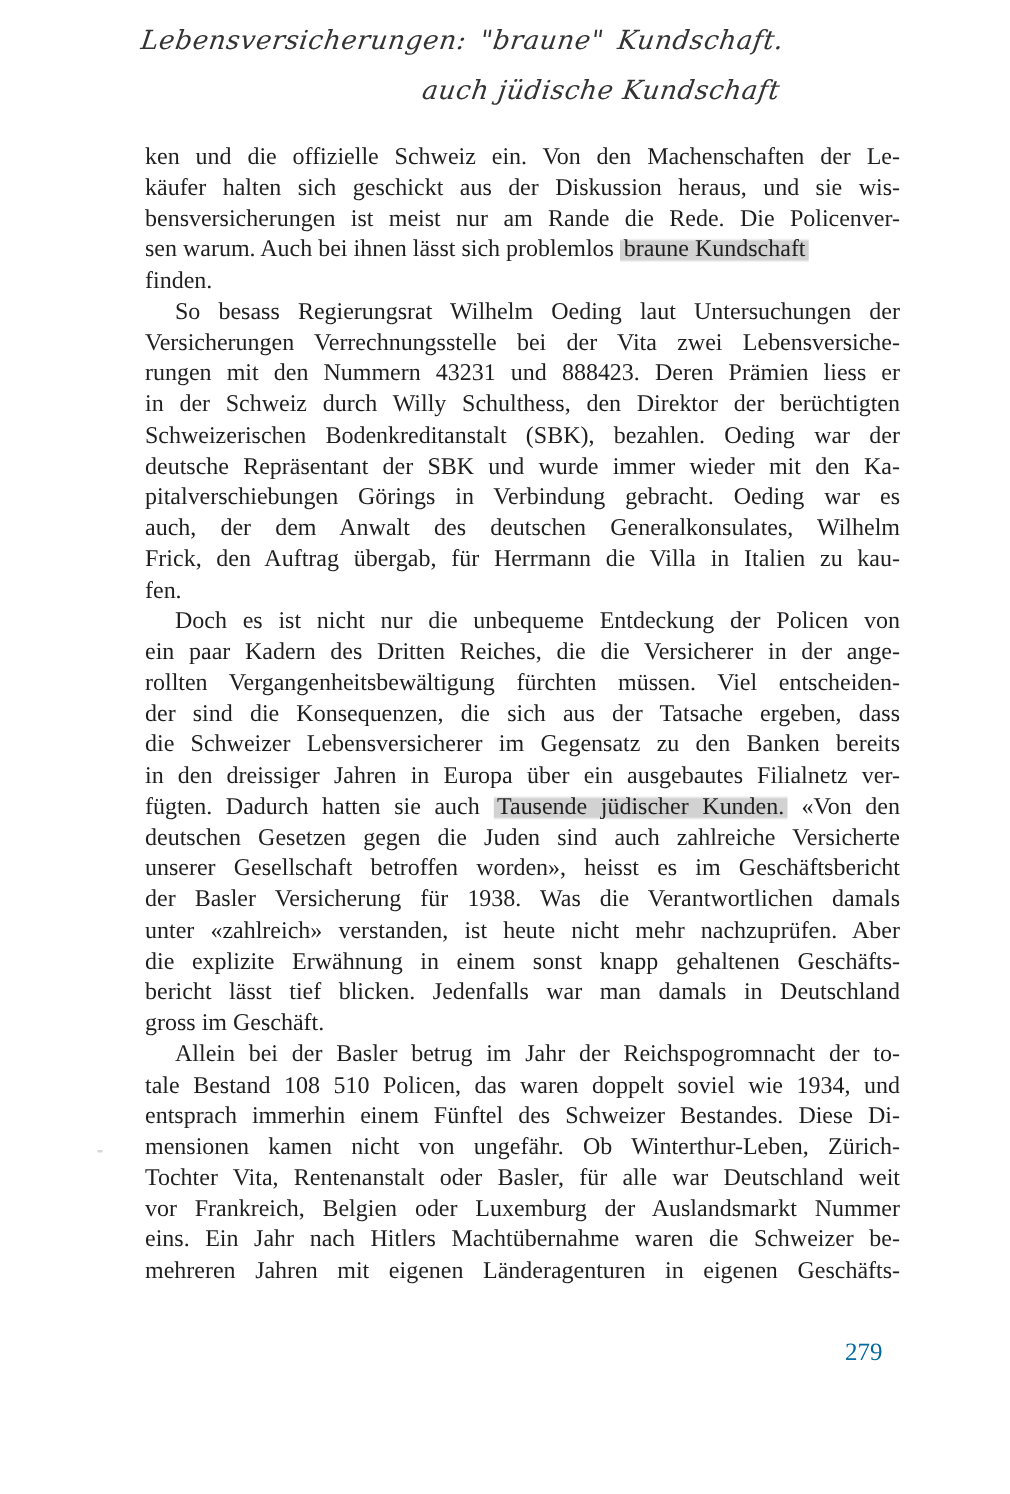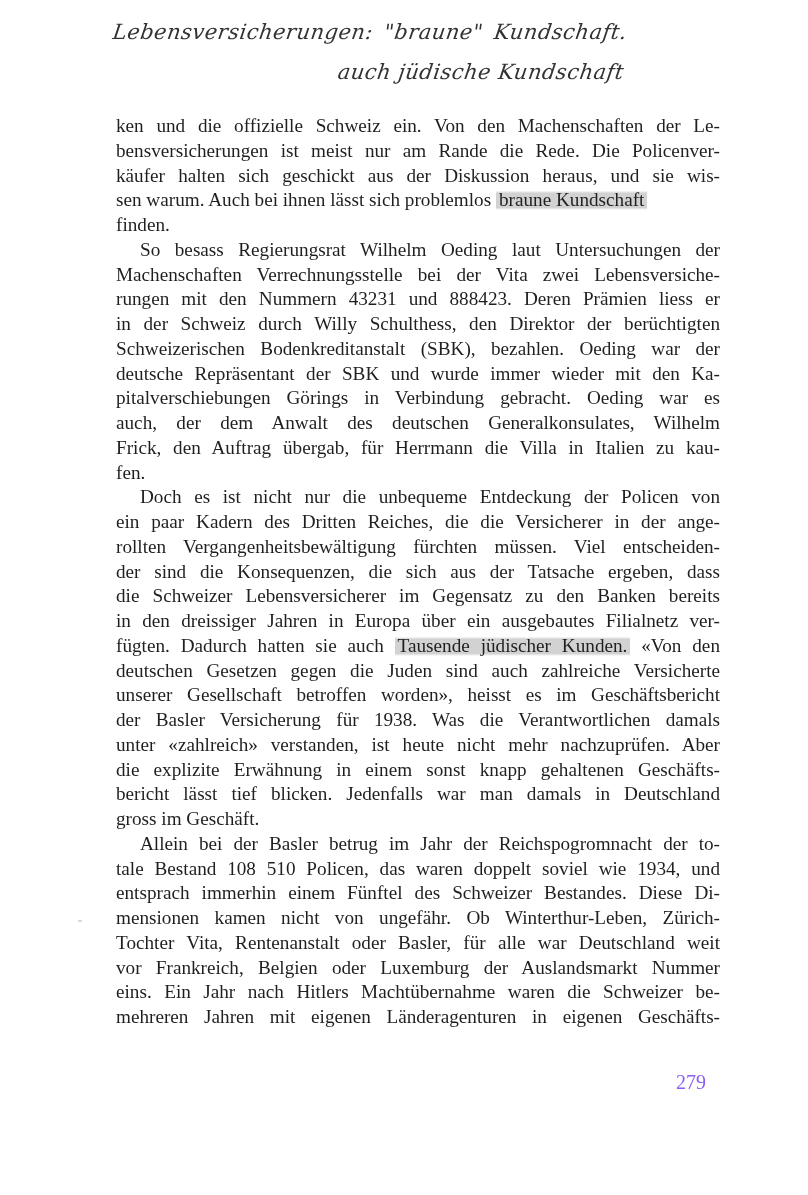--- a/index.html
+++ b/index.html
@@ -18,48 +18,48 @@
   .body-text {
     position: absolute; left: 116px; top: 114px; width: 604px;
     font-family: "Liberation Serif", serif; font-size: 19.2px; line-height: 24.75px;
   }
   .line { display: block; white-space: nowrap; text-align: justify; text-align-last: justify; height: 24.75px; }
   .line.last { text-align-last: left; }
   .indent { padding-left: 24px; }
   .hl { background: linear-gradient(180deg, rgba(200,200,200,0) 8%, rgba(195,195,195,0.75) 20%, rgba(195,195,195,0.75) 88%, rgba(200,200,200,0) 100%); padding: 0 3px; font-family: Liberation Serif, serif; }
   .page-number {
     position: absolute; left: 676px; top: 1071px; font-family: "Liberation Serif", serif;
-    font-size: 20px; color: #8b5cf6;
+    font-size: 20px; color: #0369a1;
   }
   .margin-mark { position: absolute; left: 78px; top: 920px; width: 4px; height: 2px; background: #d8d8d8; }
 </style>
 </head>
 <body>
 
 <div class="page">
 
   <div class="annotation anno-1">
     <span>Lebensversicherungen:</span>
     <span class="anno-quote">"braune"</span>
     <span>Kundschaft.</span>
   </div>
   <div class="annotation anno-2">
     <span>auch jüdische Kundschaft</span>
   </div>
 
   <div class="body-text">
 
     <span class="line">ken und die offizielle Schweiz ein. Von den Machenschaften der Le-</span>
+    <span class="line">käufer halten sich geschickt aus der Diskussion heraus, und sie wis-</span>
     <span class="line">bensversicherungen ist meist nur am Rande die Rede. Die Policenver-</span>
-    <span class="line">käufer halten sich geschickt aus der Diskussion heraus, und sie wis-</span>
     <span class="line last"><span>sen warum. Auch bei ihnen lässt sich problemlos </span><span class="hl">braune Kundschaft</span></span>
     <span class="line last">finden.</span>
 
     <span class="line indent">So besass Regierungsrat Wilhelm Oeding laut Untersuchungen der</span>
-    <span class="line">Machenschaften Verrechnungsstelle bei der Vita zwei Lebensversiche-</span>
+    <span class="line">Versicherungen Verrechnungsstelle bei der Vita zwei Lebensversiche-</span>
     <span class="line">rungen mit den Nummern 43231 und 888423. Deren Prämien liess er</span>
     <span class="line">in der Schweiz durch Willy Schulthess, den Direktor der berüchtigten</span>
     <span class="line">Schweizerischen Bodenkreditanstalt (SBK), bezahlen. Oeding war der</span>
     <span class="line">deutsche Repräsentant der SBK und wurde immer wieder mit den Ka-</span>
     <span class="line">pitalverschiebungen Görings in Verbindung gebracht. Oeding war es</span>
     <span class="line">auch, der dem Anwalt des deutschen Generalkonsulates, Wilhelm</span>
     <span class="line">Frick, den Auftrag übergab, für Herrmann die Villa in Italien zu kau-</span>
     <span class="line last">fen.</span>
 
     <span class="line indent">Doch es ist nicht nur die unbequeme Entdeckung der Policen von</span>

